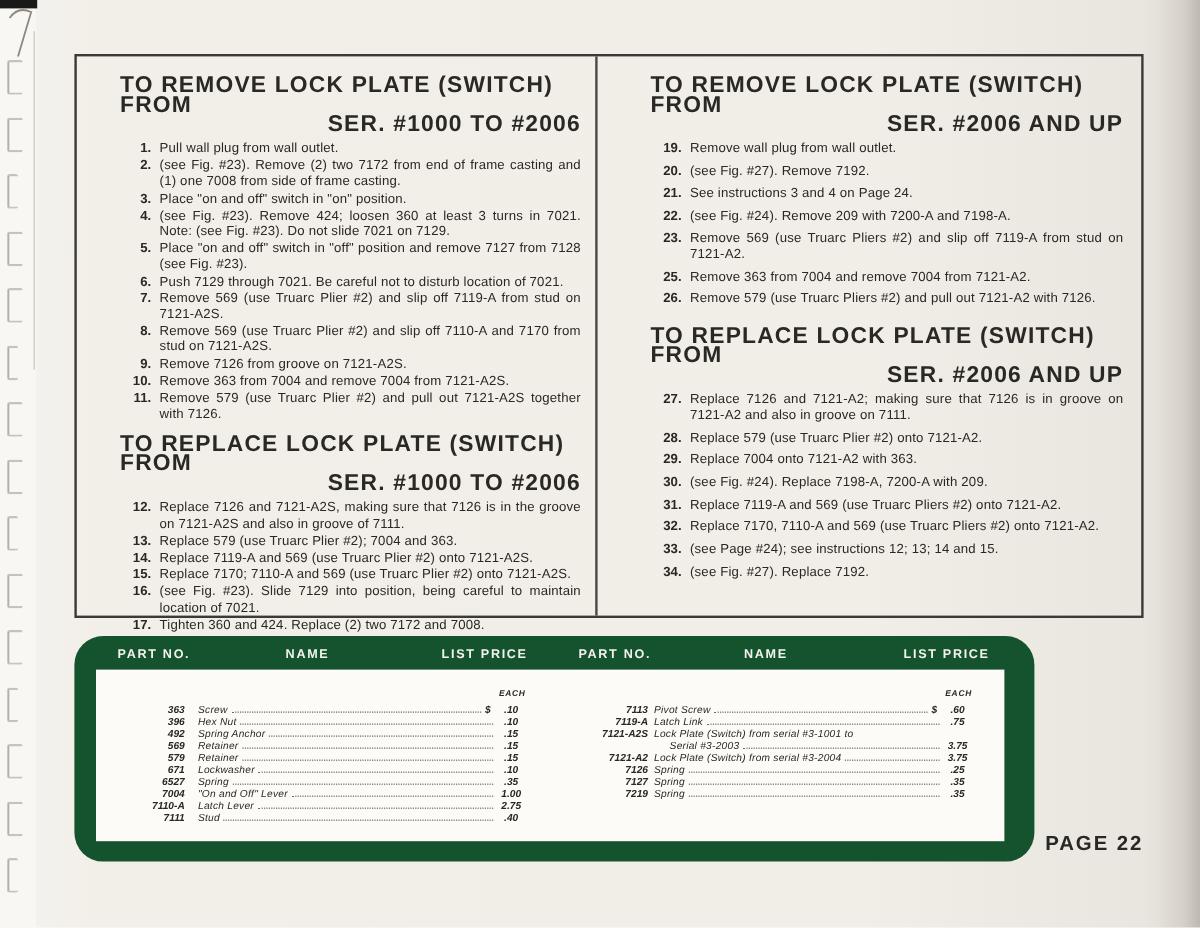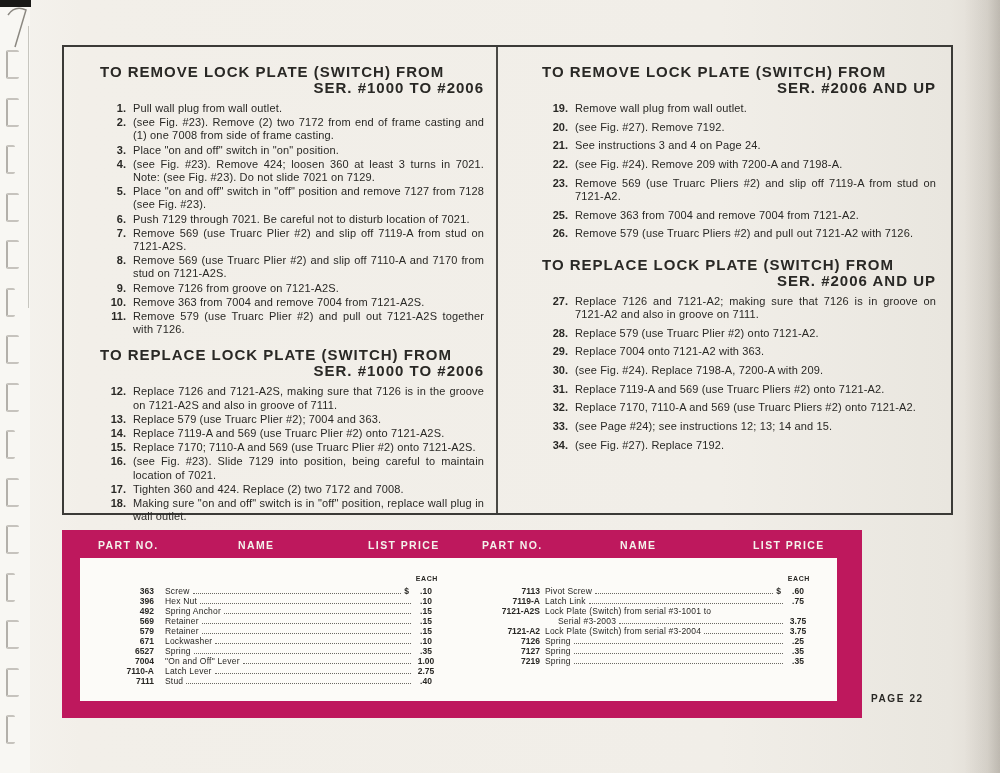--- a/index.html
+++ b/index.html
@@ -16,47 +16,47 @@
     background:linear-gradient(90deg,rgba(60,55,45,0) 0%,rgba(60,55,45,.08) 65%,rgba(60,55,45,.2) 100%);}
   .bmark{position:absolute;left:6px;width:11px;height:25px;
     border-left:2px solid #b3b0aa;border-top:2px solid #c6c3bd;border-bottom:2px solid #c6c3bd;
     border-radius:2px;}
   
   .instructions-box{position:absolute;left:62px;top:45px;width:891px;height:470px;
     border:2px solid #3b3a37;display:flex;box-sizing:border-box;}
   .col{box-sizing:border-box;}
   .col0{width:434px;padding:17px 12px 0 36px;border-right:2px solid #4a4945;}
   .col1{flex:1;padding:17px 15px 0 44px;}
-  .sec-title{font-weight:bold;font-size:15px;line-height:16px;letter-spacing:1px;margin-bottom:6px;}
+  .sec-title{font-weight:bold;font-size:19px;line-height:16px;letter-spacing:1px;margin-bottom:6px;}
   .t2{padding-left:30px;text-align:right;}
   .section + .section{margin-top:11px;}
   .col1 .section + .section{margin-top:16px;}
   .item{display:flex;font-size:11px;line-height:13.2px;margin-bottom:1px;}
   .col1 .item{margin-bottom:5.5px;}
   .inum{width:26px;min-width:26px;text-align:right;font-weight:bold;padding-right:7px;}
   .itxt{flex:1;text-align:justify;letter-spacing:.15px;}
   
-  .parts-box{position:absolute;left:62px;top:530px;width:800px;height:188px;background:#be185d;}
+  .parts-box{position:absolute;left:62px;top:530px;width:800px;height:188px;background:#14532d;border-radius:24px;}
   .th{position:absolute;top:9px;color:#f4f2ec;font-weight:bold;font-size:10.5px;letter-spacing:1.4px;white-space:nowrap;}
   .th0{left:36px}.th1{left:176px}.th2{left:306px}.th3{left:420px}.th4{left:558px}.th5{left:691px}
   .white-panel{position:absolute;left:18px;top:28px;width:757px;height:143px;background:#fcfbf8;}
-  .half{position:absolute;top:0;height:100%;padding-top:17px;box-sizing:border-box;}
+  .half{position:absolute;top:0;height:100%;padding-top:17px;box-sizing:border-box;font-style:italic;}
   .half0{left:30px;width:328px;}
   .half1{left:408px;width:322px;}
   .each-row{display:flex;justify-content:flex-end;font-size:7px;font-weight:bold;
     letter-spacing:.6px;margin-bottom:3px;line-height:8px;}
   .prow{display:flex;font-size:8.5px;line-height:10px;white-space:nowrap;}
   .part{width:44px;min-width:44px;text-align:right;font-weight:bold;padding-right:11px;box-sizing:content-box;}
   .half1 .part{width:52px;min-width:52px;text-align:right;padding-right:5px;}
   .pname{letter-spacing:.2px;}
   .pname.cont{padding-left:13px;}
   .leader{flex:1;margin:0 3px;align-self:flex-end;margin-bottom:2px;border-bottom:1.5px dotted #6b6963;}
   .cur{font-weight:bold;padding-right:5px;}
   .price{min-width:24px;text-align:center;font-weight:bold;}
-  .page-label{position:absolute;left:871px;top:693px;font-weight:bold;font-size:10px;letter-spacing:1.6px;}
+  .page-label{position:absolute;left:871px;top:693px;font-weight:bold;font-size:17px;letter-spacing:1.6px;}
 </style>
 </head>
 <body>
 
 <div class="left-strip"></div>
 <div class="page-edge-line"></div>
 <div class="corner-black"></div>
 <svg width="30" height="48" style="position:absolute;left:2px;top:3px">
   <path d="M6 12 Q13 2 24 7 L13 44" fill="none" stroke="#8b8881" stroke-width="1.5"></path>
 </svg>

